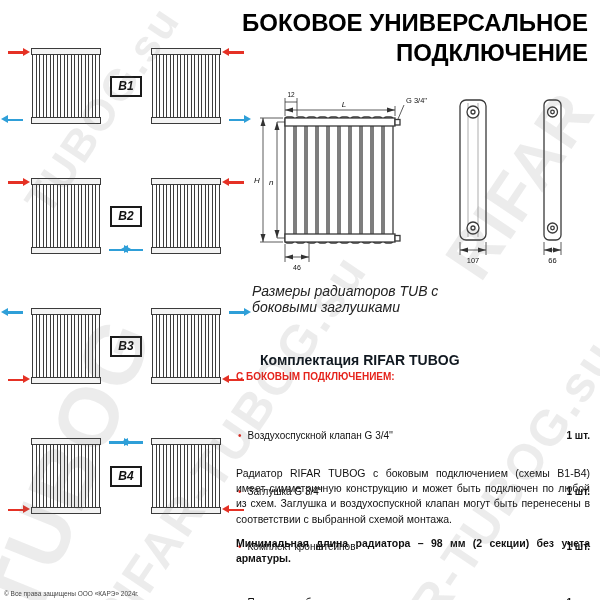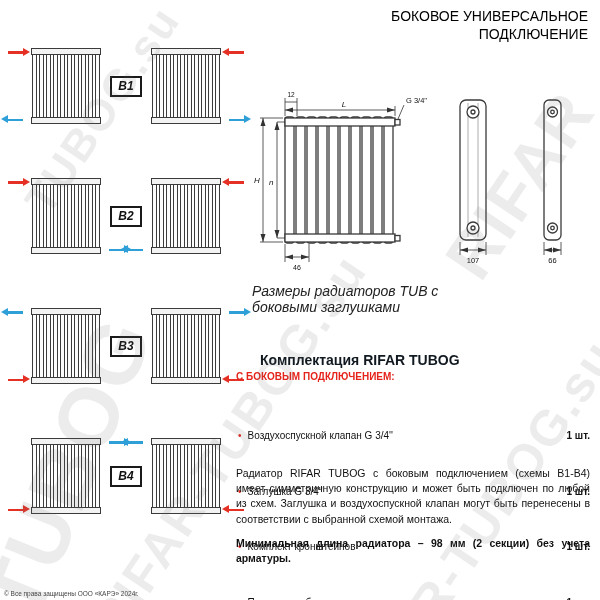--- a/index.html
+++ b/index.html
@@ -13,21 +13,21 @@
   
   .wm {
     position:absolute; font-weight:700; white-space:nowrap;
     color:rgba(110,110,110,0.13); pointer-events:none; z-index:40;
     transform-origin:0 0; letter-spacing:2px;
   }
 
   
   .title {
     position:absolute; top:8px; right:12px; text-align:right;
-    font-weight:400; font-size:14px; line-height:1.25; color:#000; z-index:2;
+    font-weight:700; font-size:24px; line-height:1.25; color:#000; z-index:2;
   }
 
   
   .schemes { position:absolute; left:4px; top:48px; width:232px; z-index:2;font-style:italic; }
   .scheme-row { display:flex; align-items:center; margin:0 0 54px 28px; height:76px; }
   .radiator { position:relative; width:68px; height:76px; flex:0 0 auto; }
   .tubes { position:absolute; left:0; right:0; top:2px; bottom:2px; display:flex; gap:1.5px; }
   .tube { flex:1; border:1px solid #3b3b3b; background:#fcfcfc; border-radius:1.5px; }
   .collector { position:absolute; left:-1px; right:-1px; height:7px; border:1.2px solid #3b3b3b; background:#f3f3f3; }
   .collector.top { top:0; } .collector.bottom { bottom:0; }

